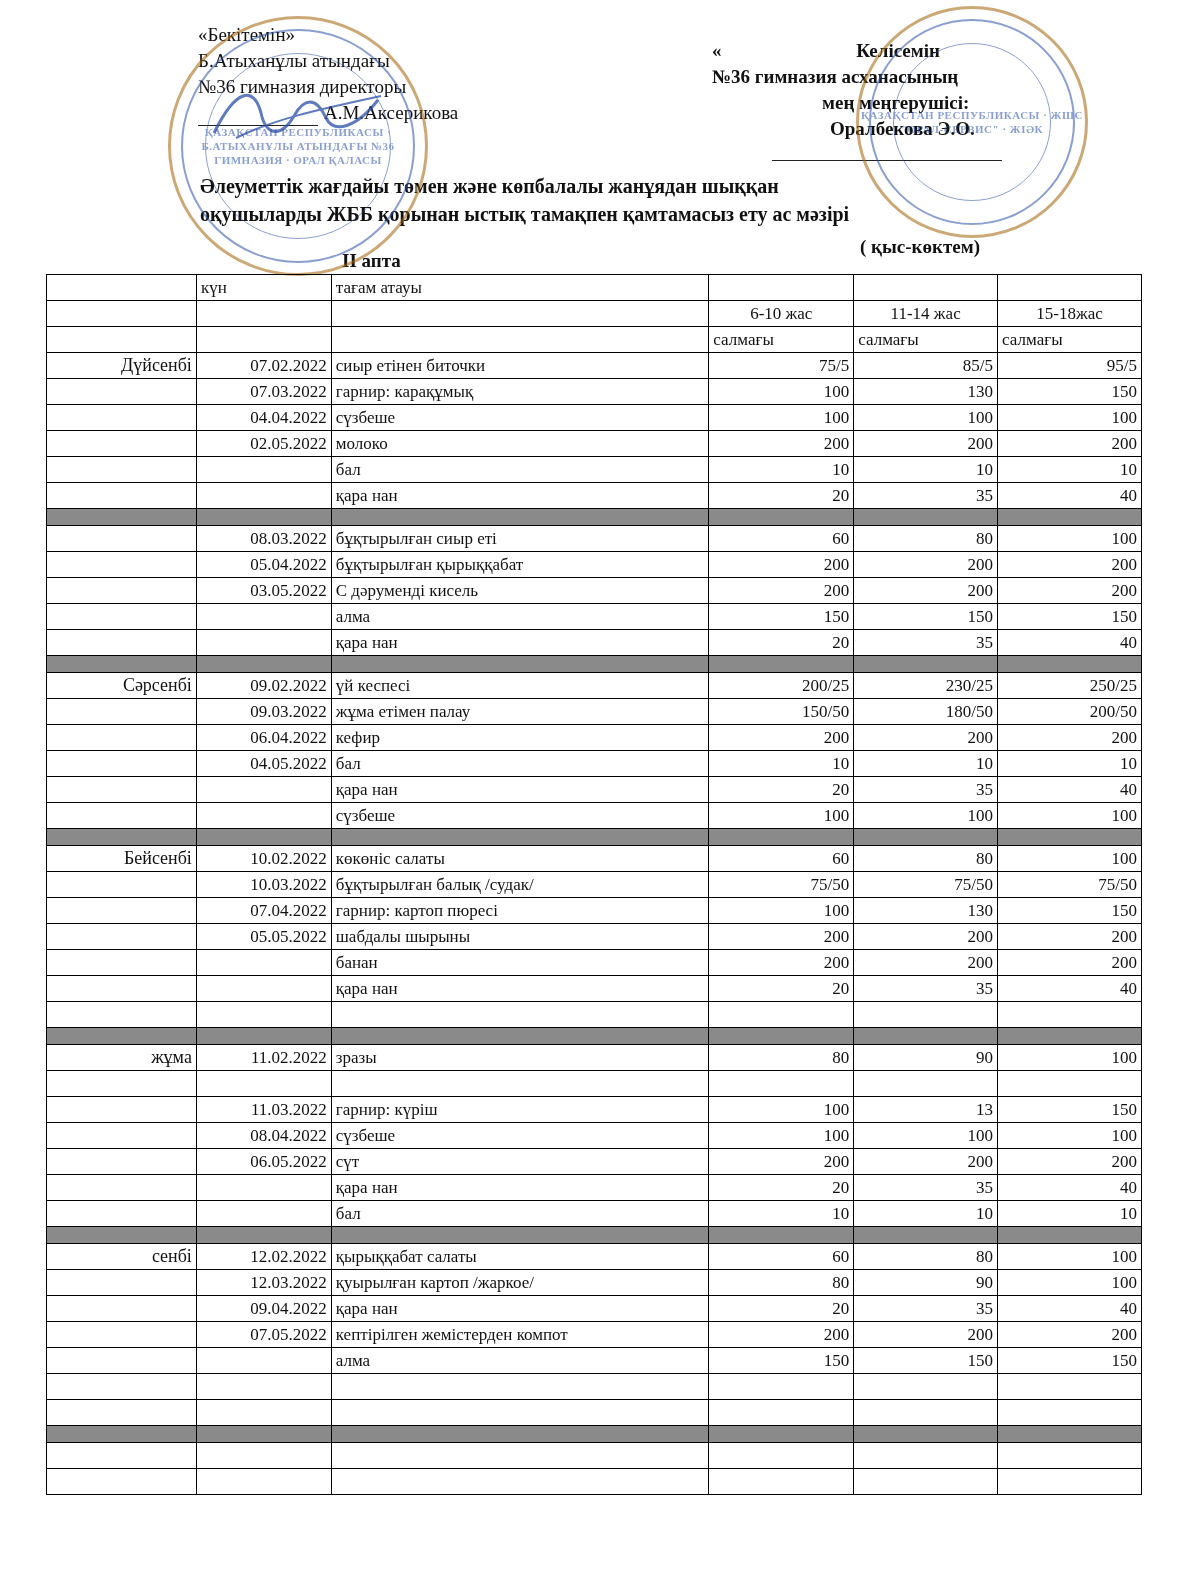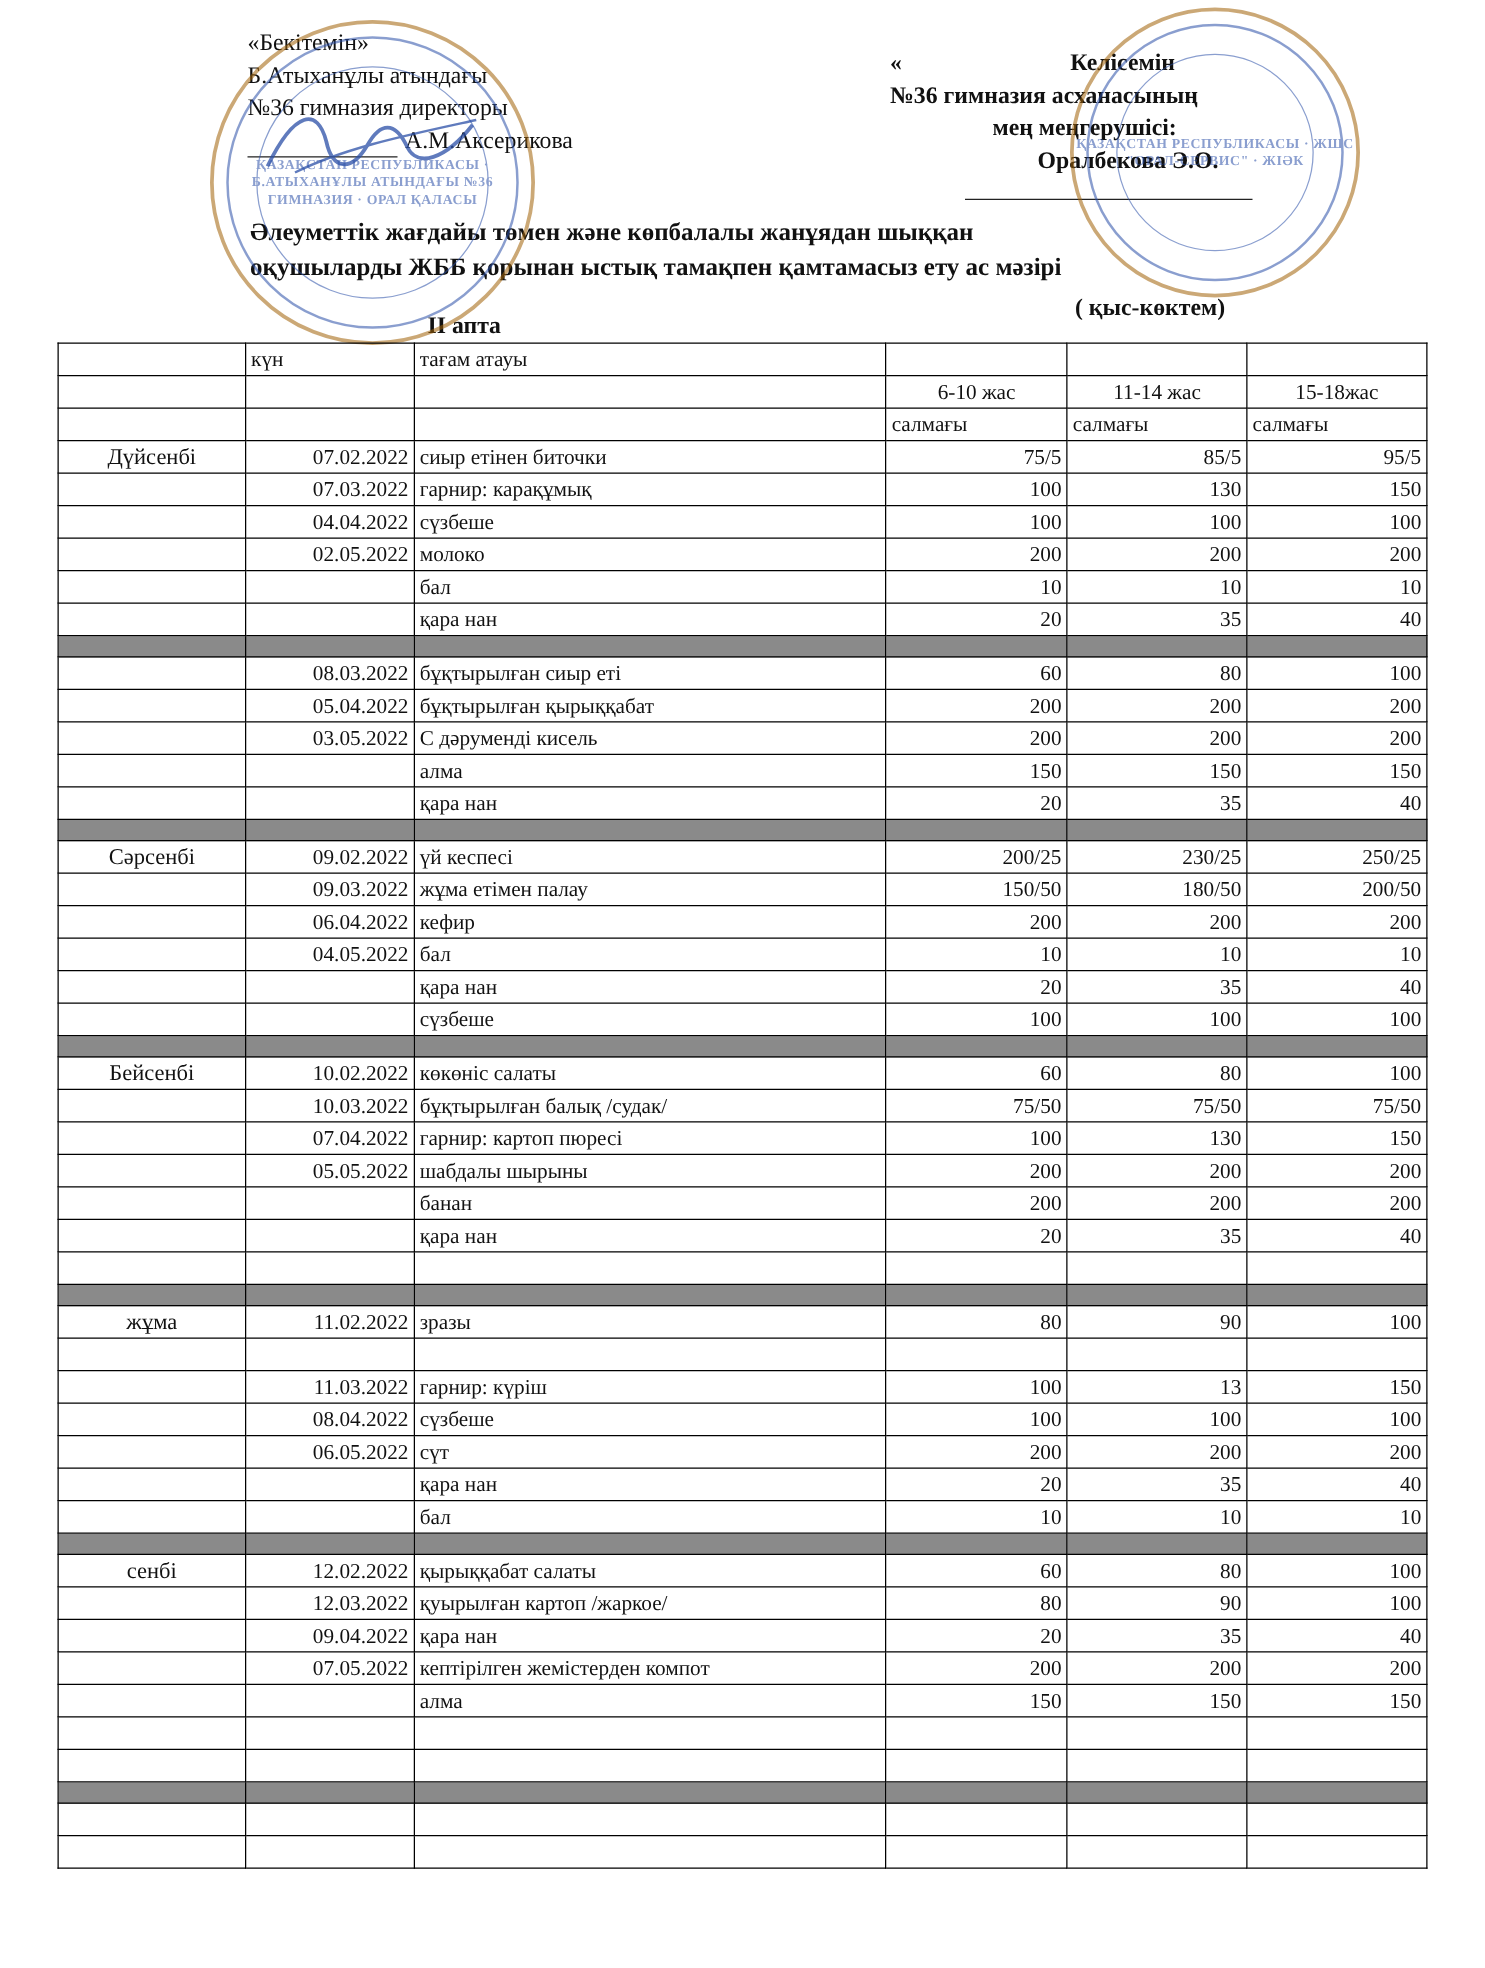--- a/index.html
+++ b/index.html
@@ -140,21 +140,21 @@
     vertical-align: middle;
     font-weight: normal;
   }
   col.c-day   { width: 150px; }
   col.c-date  { width: 135px; }
   col.c-dish  { width: 378px; }
   col.c-a     { width: 145px; }
   col.c-b     { width: 144px; }
   col.c-c     { width: 144px; }
 
-  td.day     { text-align: center; font-weight: bold; font-size: 18px; }
+  td.day     { text-align: right; font-weight: bold; font-size: 18px; }
   td.date    { text-align: right; padding-right: 6px; }
   td.dish    { text-align: left;  padding-left: 6px; }
   td.num     { text-align: right; padding-right: 8px; }
   td.hdr     { text-align: left; padding-left: 8px; }
   td.agehdr  { text-align: center; font-weight: bold; }
   td.weight  { }
   tr.sep td  { background: #8a8a8a; height: 16px; border-color: #000; }
   tr.blank td { height: 25px; }
 </style>
 </head>
@@ -170,21 +170,21 @@
       <span class="sig-line"></span><span>А.М.Аксерикова</span>
     </div>
   </div>
 
   <div class="appr-right">
     <div class="r-row l">
       <span>«</span>
       <span style="margin-left:130px">Келісемін</span>
     </div>
     <div class="r-row l">№36 гимназия асханасының</div>
-    <div class="r-row l" style="margin-left:82px">мең  меңгерушісі:</div>
+    <div class="r-row l" style="margin-left:110px">мең  меңгерушісі:</div>
     <div class="r-row l" style="margin-left:118px">Оралбекова Э.О.</div>
     <div class="r-row l"><span class="sig-line2"></span></div>
   </div>
 
   <div class="title-block">
     <div>Әлеуметтік жағдайы төмен және көпбалалы жанұядан шыққан</div>
     <div>оқушыларды ЖББ қорынан ыстық тамақпен қамтамасыз ету ас мәзірі</div>
   </div>
 
   <div class="season">( қыс-көктем)</div>

